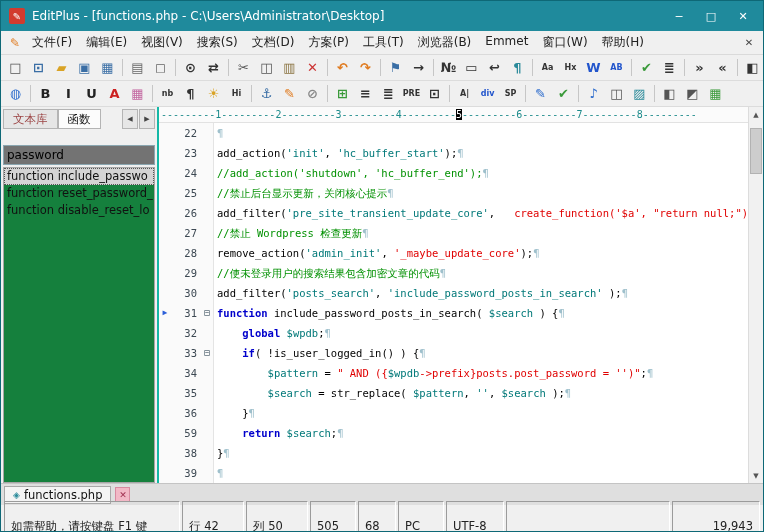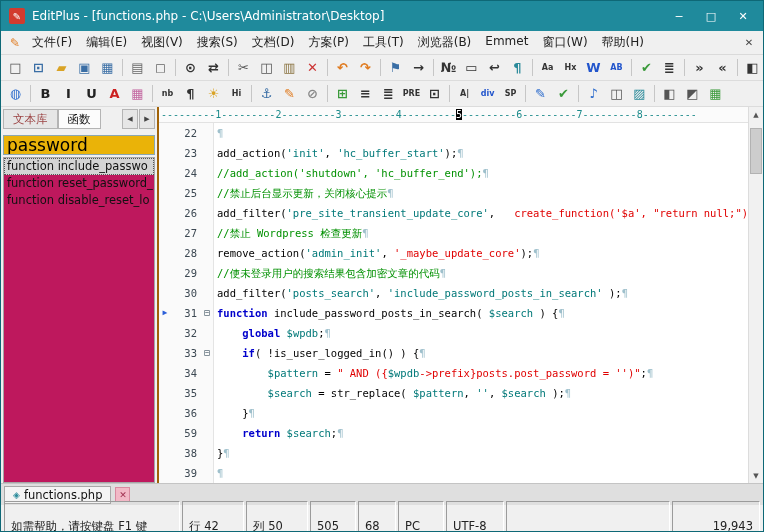--- a/index.html
+++ b/index.html
@@ -21,29 +21,29 @@
 
   
   .toolbar { height:26px; display:flex; align-items:center; background:#f0f0f0; border-bottom:1px solid #dcdcdc; padding:0 3px; flex:none; overflow:hidden; }
   .tb-btn { width:23px; height:22px; display:flex; align-items:center; justify-content:center; flex:none; }
   .tb-glyph { font-size:13px; font-weight:bold; line-height:1; }
   .tb-txt { font-size:8px; letter-spacing:0; }
   .tb-sep { width:1px; height:17px; background:#c6c6c6; margin:0 3px; flex:none; }
 
   
   .main { flex:1; display:flex; min-height:0; }
-  .sidebar { width:158px; flex:none; display:flex; flex-direction:column; background:#f0f0f0; border-right:2px solid #a16207; padding:2px 2px 0 2px; }
+  .sidebar { width:158px; flex:none; display:flex; flex-direction:column; background:#f0f0f0; border-right:2px solid #14b8a6; padding:2px 2px 0 2px; }
   .side-tabs { display:flex; height:20px; flex:none; align-items:stretch; }
   .side-tab { padding:2px 9px; font-size:11.5px; border:1px solid #b4b4b4; background:#e6e6e6; white-space:nowrap; }
   .side-tab:first-child { color:#9c4444; }
   .side-tab.active { background:#fcfcfc; color:#111; }
   .side-arrow { width:16px; border:1px solid #b4b4b4; background:#e6e6e6; font-size:7px; color:#444; display:flex; align-items:center; justify-content:center; margin-left:1px; }
   .side-arrows { display:flex; margin-left:auto; }
-  .side-search { width:100%; height:20px; border:1px solid #8aa6b0; font-size:17px; padding:1px 3px; margin-top:6px; font-family:inherit; background:#eab308; }
-  .side-list { flex:1; background:#be185d; border:1px solid #a6a6a6; margin-top:2px; overflow:hidden; }
+  .side-search { width:100%; height:20px; border:1px solid #8aa6b0; font-size:12px; padding:1px 3px; margin-top:16px; font-family:inherit; background:#737373; }
+  .side-list { flex:1; background:#15803d; border:1px solid #a6a6a6; margin-top:2px; overflow:hidden; }
   .list-item { height:17px; line-height:17px; font-size:11.5px; padding:0 3px; white-space:nowrap; overflow:hidden; color:#111; }
   .list-item.selected { background:#d4d4d4; outline:1px dotted #555; outline-offset:-1px; }
 
   
   .editor { flex:1; display:flex; min-width:0; background:#fff; }
   .editor-left { flex:1; display:flex; flex-direction:column; min-width:0; }
   .ruler { height:16px; flex:none; background:#fbfbfb; border-bottom:1px solid #e2e2e2; font-family:"DejaVu Sans Mono","Liberation Mono",monospace; font-size:10px; line-height:15px; color:#1b8a8a; white-space:pre; overflow:hidden; padding-left:2px; }
   .ruler .mark { background:#000; color:#fff; }
   .code-scroll { flex:1; overflow:hidden; background:linear-gradient(to right,#fafafa 55px,#ffffff 55px); }
   .code-line { display:flex; height:20px; line-height:20px; font-family:"DejaVu Sans Mono","Liberation Mono",monospace; font-size:10.5px; white-space:pre; }

